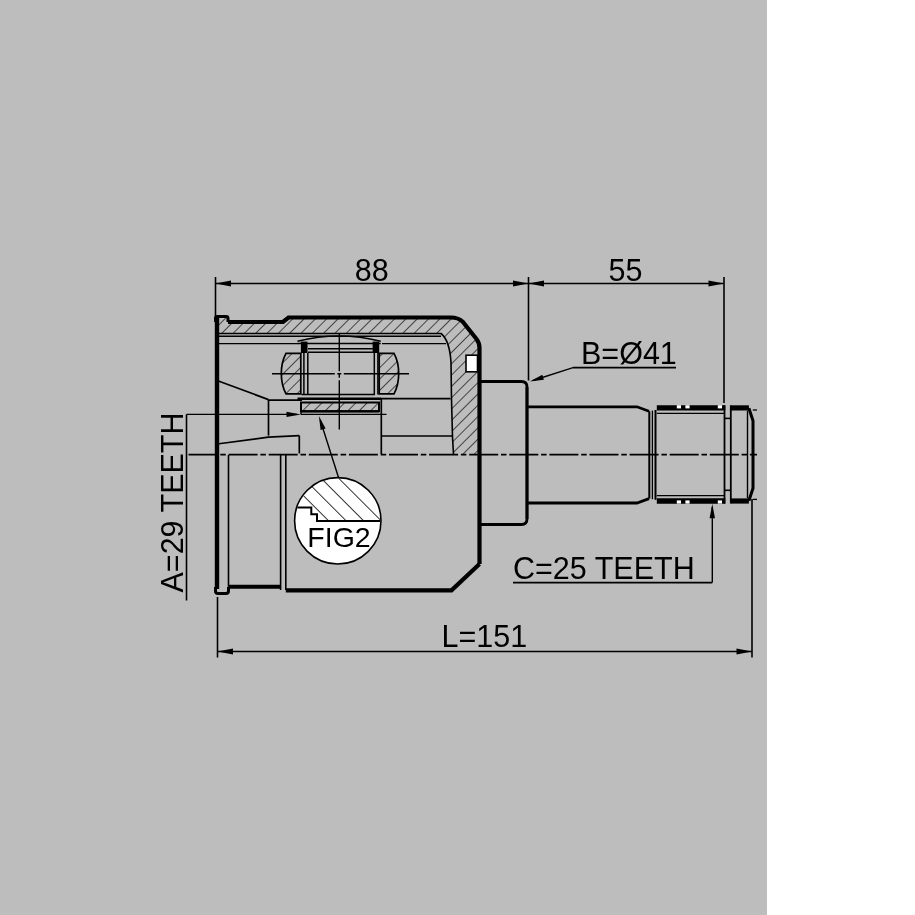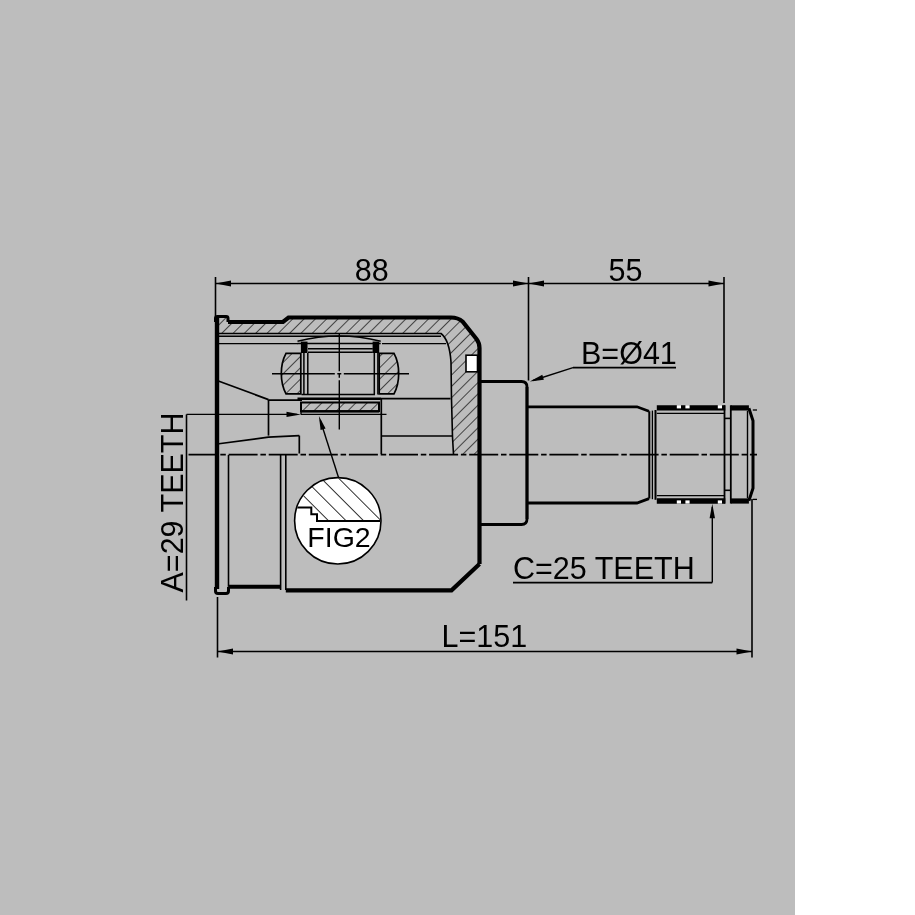--- a/index.html
+++ b/index.html
@@ -1,16 +1,16 @@
 <!DOCTYPE html>
 <html><head>
 <meta charset="utf-8">
 <style>
 html,body{margin:0;padding:0;background:#fff;}
-#page{position:relative;filter:grayscale(1);width:767px;height:915px;background:#c4b5fd;overflow:hidden;padding-left:28px;}
+#page{position:relative;filter:grayscale(1);width:767px;height:915px;background:#c4b5fd;overflow:hidden;}
 svg{position:absolute;left:0;top:0;}
 text{font-family:"Liberation Sans",sans-serif;fill:#000;}
 </style>
 </head>
 <body>
 <div id="page">
 <svg width="915" height="915" viewBox="0 0 915 915">
 <defs>
 <pattern id="h1" width="8" height="8" patternUnits="userSpaceOnUse" patternTransform="rotate(45)">
 <line x1="0" y1="0" x2="0" y2="8" stroke="#000" stroke-width="1.3"></line>

